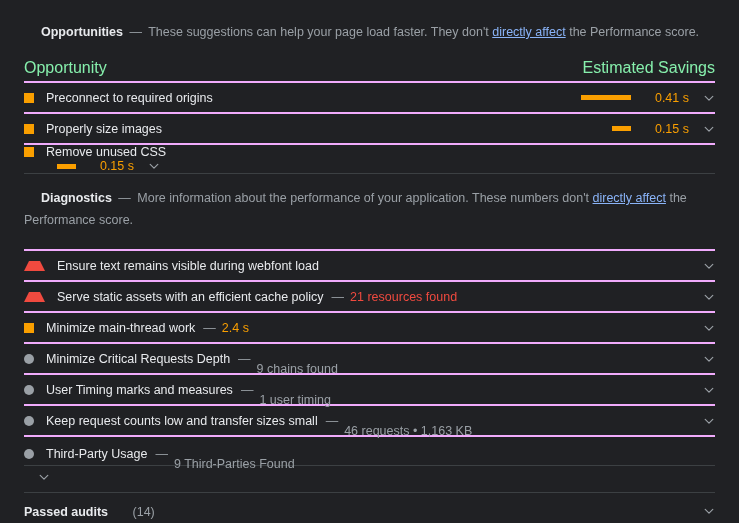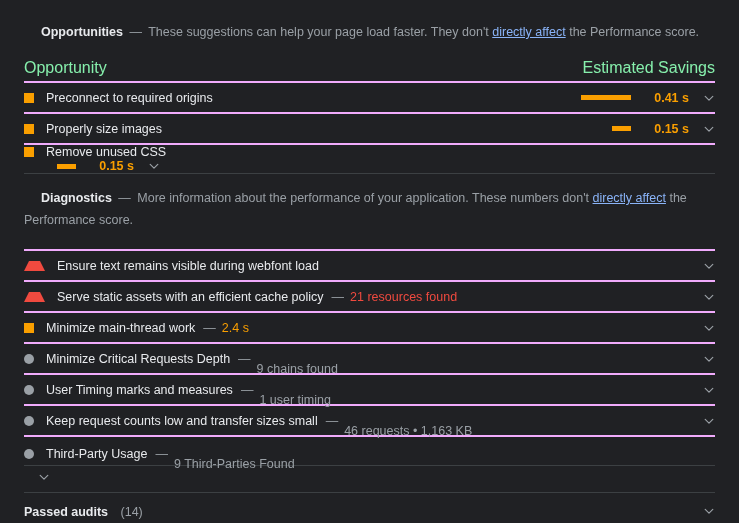--- a/index.html
+++ b/index.html
@@ -123,21 +123,20 @@
   }
   .row-value.red    { color: #f04a3f; }
   .row-value.orange { color: #fa9f00; }
   .row-value.grey   { color: #9aa0a6; margin-top: 20px; }
 
   
   .row-right {
     display: flex;
     align-items: center;
     flex: 0 0 auto;
-    font-weight: bold;
   }
   .sparkbar-wrap {
     width: 52px;
     display: flex;
     justify-content: flex-end;
     align-items: center;
   }
   .sparkbar {
     height: 5px;
     background: #fa9f00;
@@ -177,21 +176,21 @@
   }
   .passed-label {
     font-size: 12.5px;
     font-weight: bold;
     color: #e8eaed;
   }
   .passed-count {
     font-size: 12.5px;
     color: #9aa0a6;
     font-weight: normal;
-    margin-left: 8px;
+    margin-left: 20px;
   }
 </style>
 </head>
 <body>
 
 <div class="panel">
 
   <div class="section-intro opportunities-intro">
     <span class="section-title">Opportunities</span>
     <span class="intro-dash">—</span>

